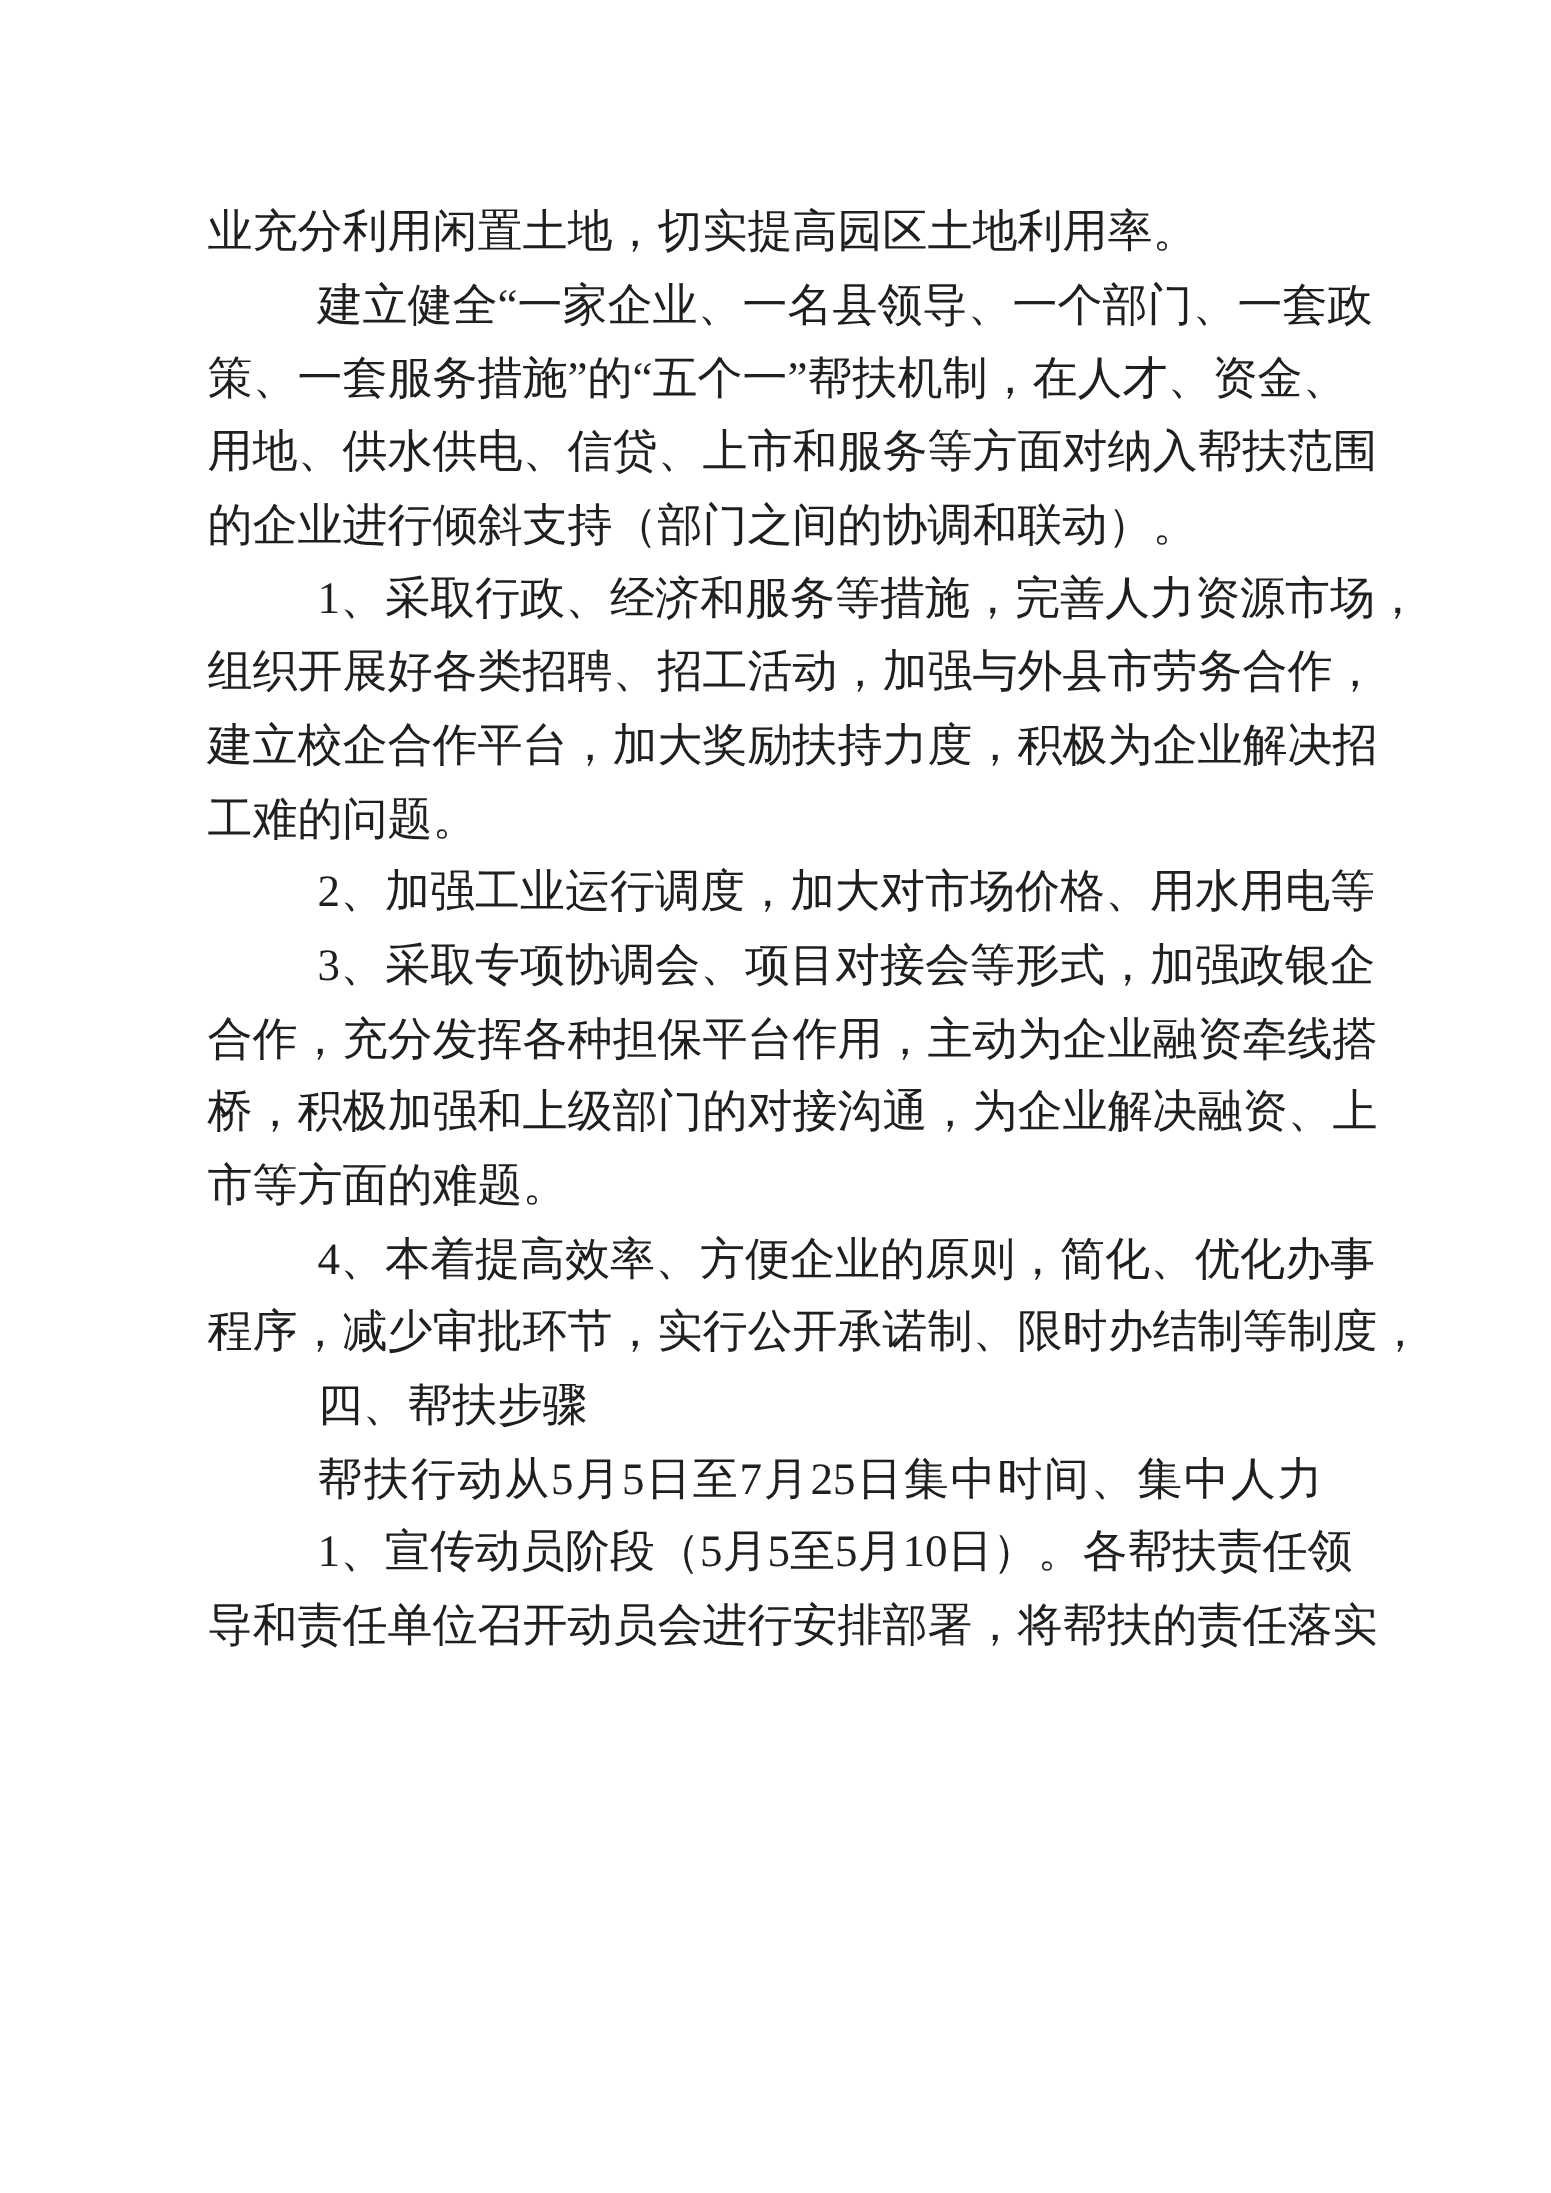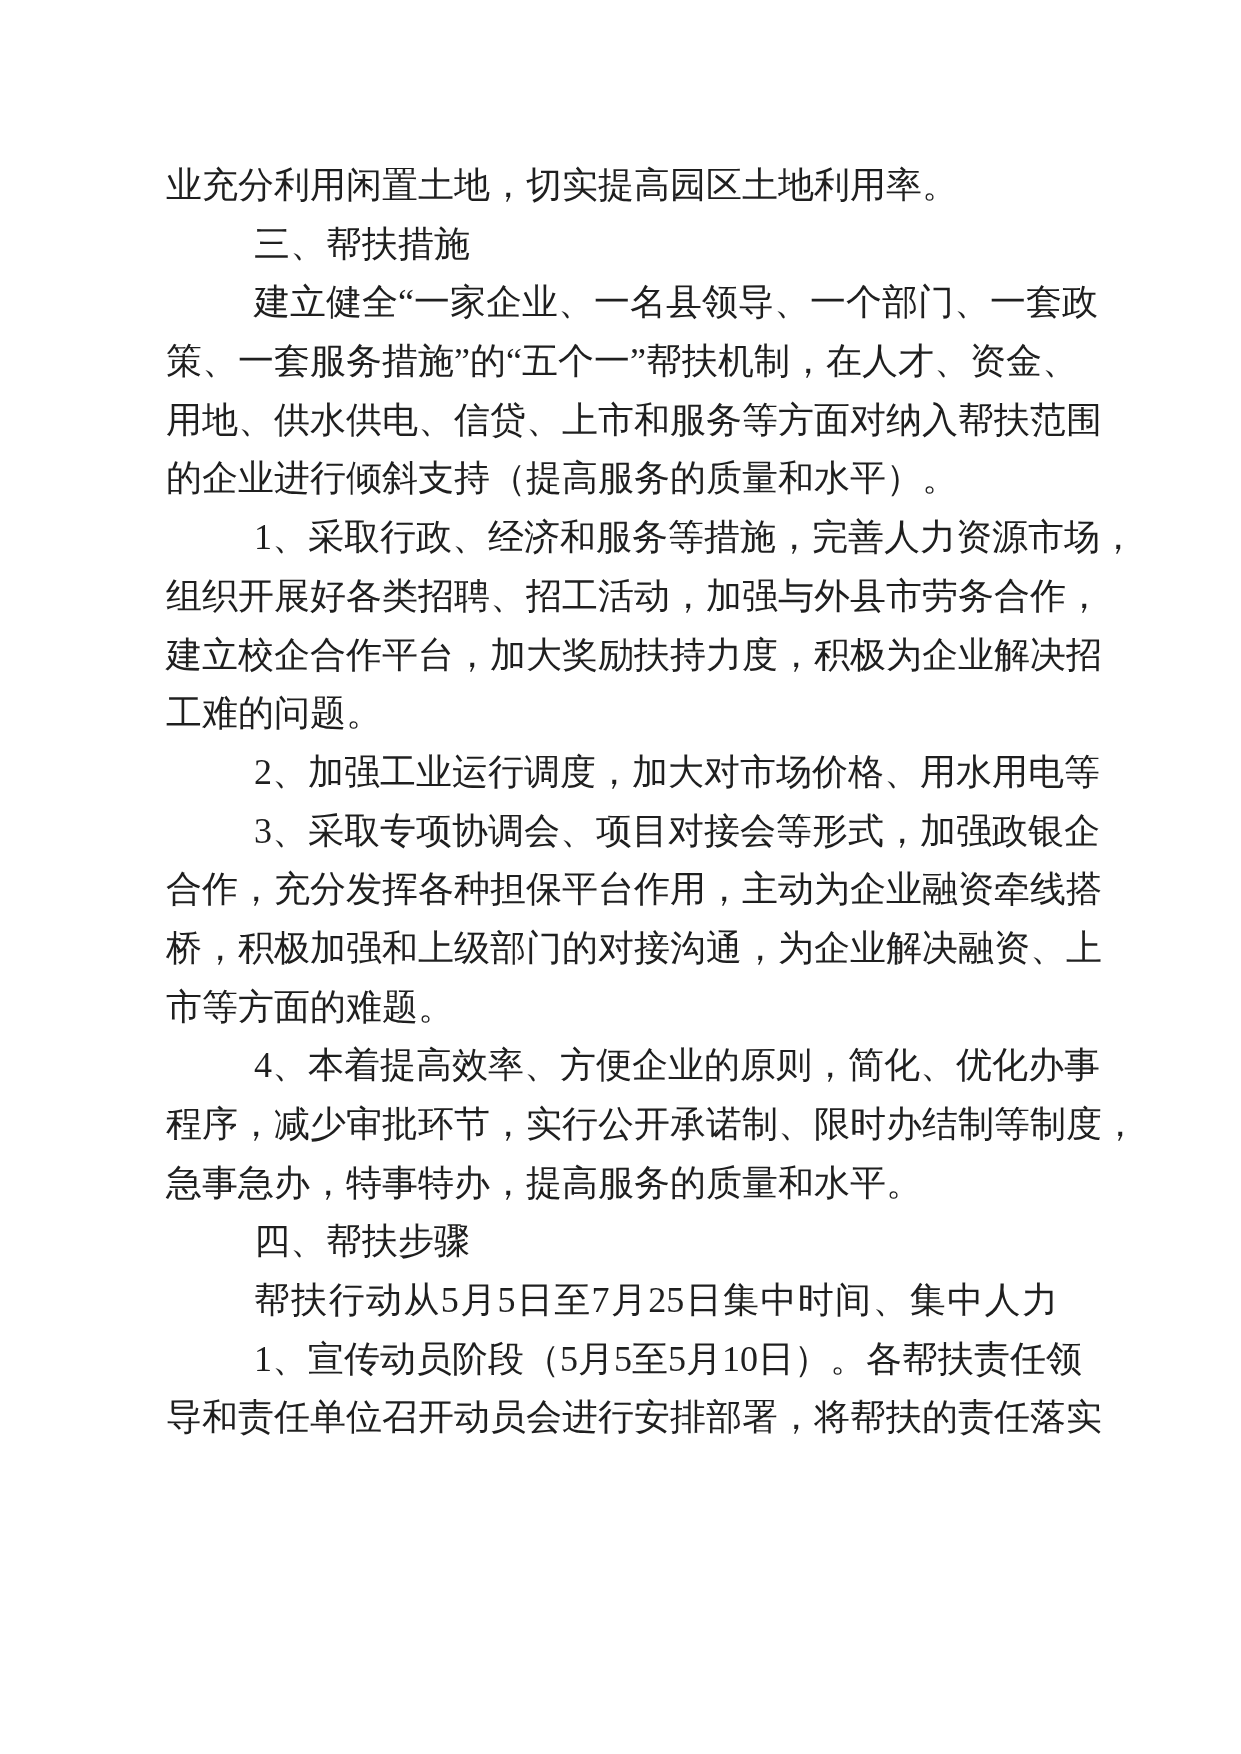--- a/index.html
+++ b/index.html
@@ -48,23 +48,20 @@
     padding-left: 88px;
   }
 </style>
 </head>
 <body>
 
 <div class="page">
   <div class="content">
       <div class="paragraph">
         <div class="line">业充分利用闲置土地，切实提高园区土地利用率。</div>
-      </div>
-      <div class="paragraph">
-        <div class="line first">三、帮扶措施</div>
       </div>
       <div class="paragraph">
         <div class="line fill first">
           <span>建</span>
           <span>立</span>
           <span>健</span>
           <span>全</span>
           <span>“</span>
           <span>一</span>
           <span>家</span>
@@ -136,21 +133,21 @@
           <span>方</span>
           <span>面</span>
           <span>对</span>
           <span>纳</span>
           <span>入</span>
           <span>帮</span>
           <span>扶</span>
           <span>范</span>
           <span>围</span>
         </div>
-        <div class="line">的企业进行倾斜支持（提高服务的质量和水平）。</div>
+        <div class="line">的企业进行倾斜支持（部门之间的协调和联动）。</div>
       </div>
       <div class="paragraph">
         <div class="line fill first">
           <span>1</span>
           <span>、</span>
           <span>采</span>
           <span>取</span>
           <span>行</span>
           <span>政</span>
           <span>、</span>
@@ -393,21 +390,20 @@
           <span>限</span>
           <span>时</span>
           <span>办</span>
           <span>结</span>
           <span>制</span>
           <span>等</span>
           <span>制</span>
           <span>度</span>
           <span>，</span>
         </div>
-        <div class="line">急事急办，特事特办，提高服务的质量和水平。</div>
       </div>
       <div class="paragraph">
         <div class="line first">四、帮扶步骤</div>
       </div>
       <div class="paragraph">
         <div class="line fill first">
           <span>帮</span>
           <span>扶</span>
           <span>行</span>
           <span>动</span>

